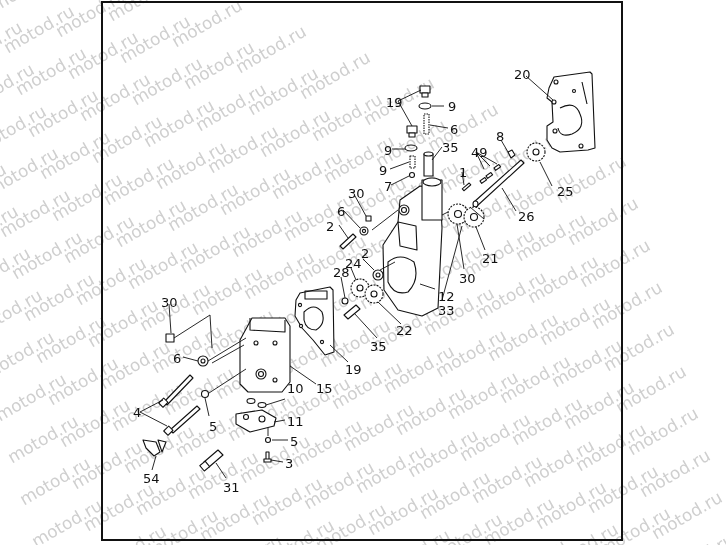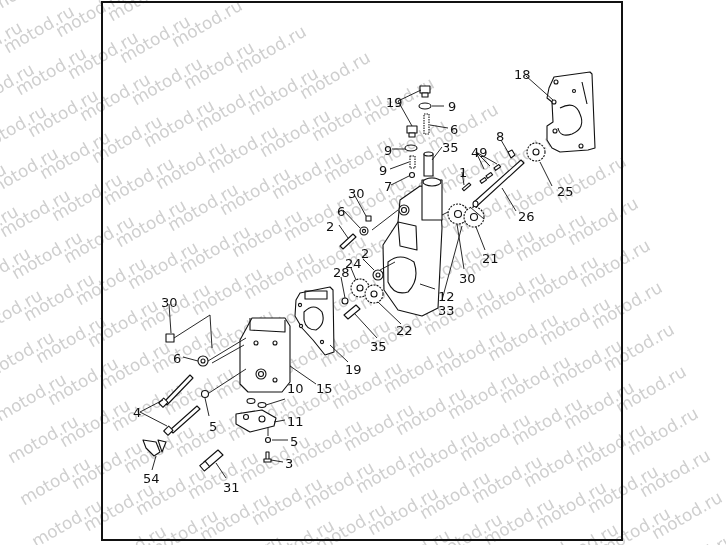--- a/index.html
+++ b/index.html
@@ -397,21 +397,21 @@
     <span class="lbl" style="left: 448px; top: 100px; z-index: 4;">9</span>
     <span class="lbl" style="left: 384px; top: 144px; z-index: 4;">9</span>
     <span class="lbl" style="left: 287px; top: 382px; z-index: 4;">10</span>
     <span class="lbl" style="left: 287px; top: 415px; z-index: 4;">11</span>
     <span class="lbl" style="left: 438px; top: 290px; z-index: 4;">12</span>
     <span class="lbl" style="left: 450px; top: 123px; z-index: 4;">6</span>
     <span class="lbl" style="left: 361px; top: 247px; z-index: 4;">2</span>
     <span class="lbl" style="left: 316px; top: 382px; z-index: 4;">15</span>
     <span class="lbl" style="left: 379px; top: 164px; z-index: 4;">9</span>
     <span class="lbl" style="left: 386px; top: 96px; z-index: 4;">19</span>
-    <span class="lbl" style="left: 514px; top: 68px; z-index: 4;">18</span>
+    <span class="lbl" style="left: 514px; top: 68px; z-index: 4;">20</span>
     <span class="lbl" style="left: 345px; top: 363px; z-index: 4;">19</span>
     <span class="lbl" style="left: 459px; top: 272px; z-index: 4;">30</span>
     <span class="lbl" style="left: 482px; top: 252px; z-index: 4;">21</span>
     <span class="lbl" style="left: 396px; top: 324px; z-index: 4;">22</span>
     <span class="lbl" style="left: 370px; top: 340px; z-index: 4;">35</span>
     <span class="lbl" style="left: 345px; top: 257px; z-index: 4;">24</span>
     <span class="lbl" style="left: 557px; top: 185px; z-index: 4;">25</span>
     <span class="lbl" style="left: 518px; top: 210px; z-index: 4;">26</span>
     <span class="lbl" style="left: 471px; top: 146px; z-index: 4;">49</span>
     <span class="lbl" style="left: 333px; top: 266px; z-index: 4;">28</span>

